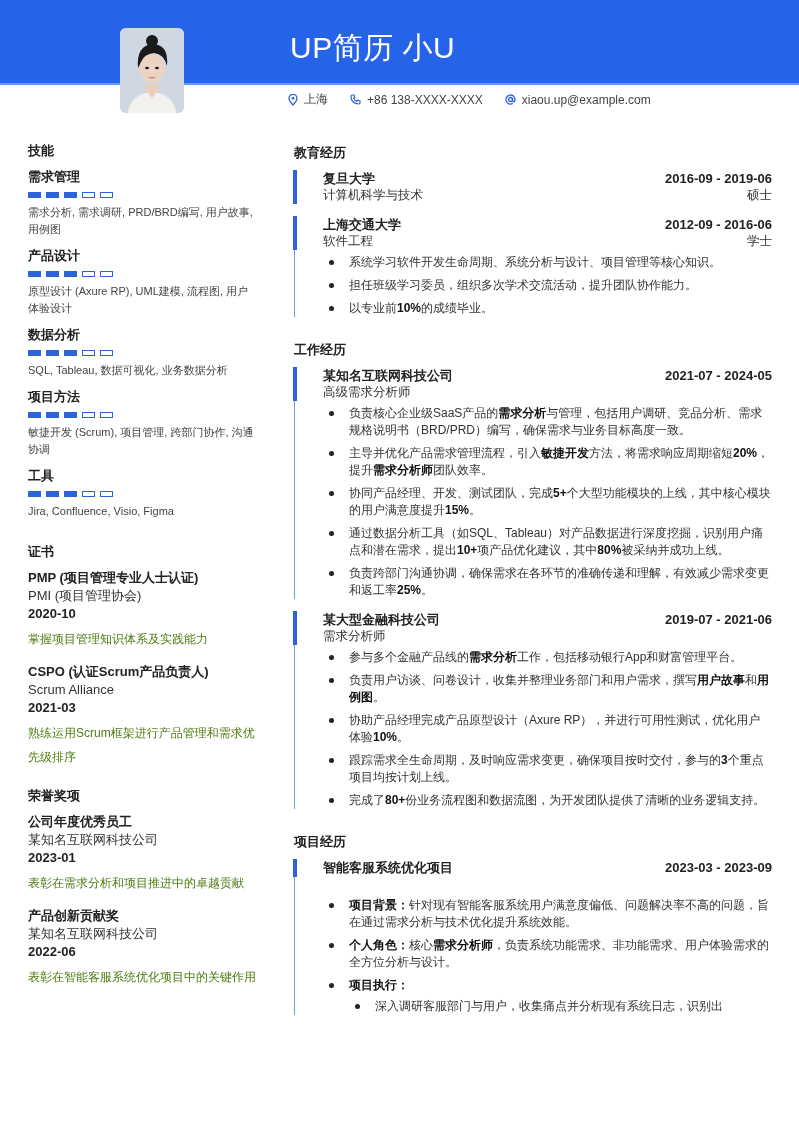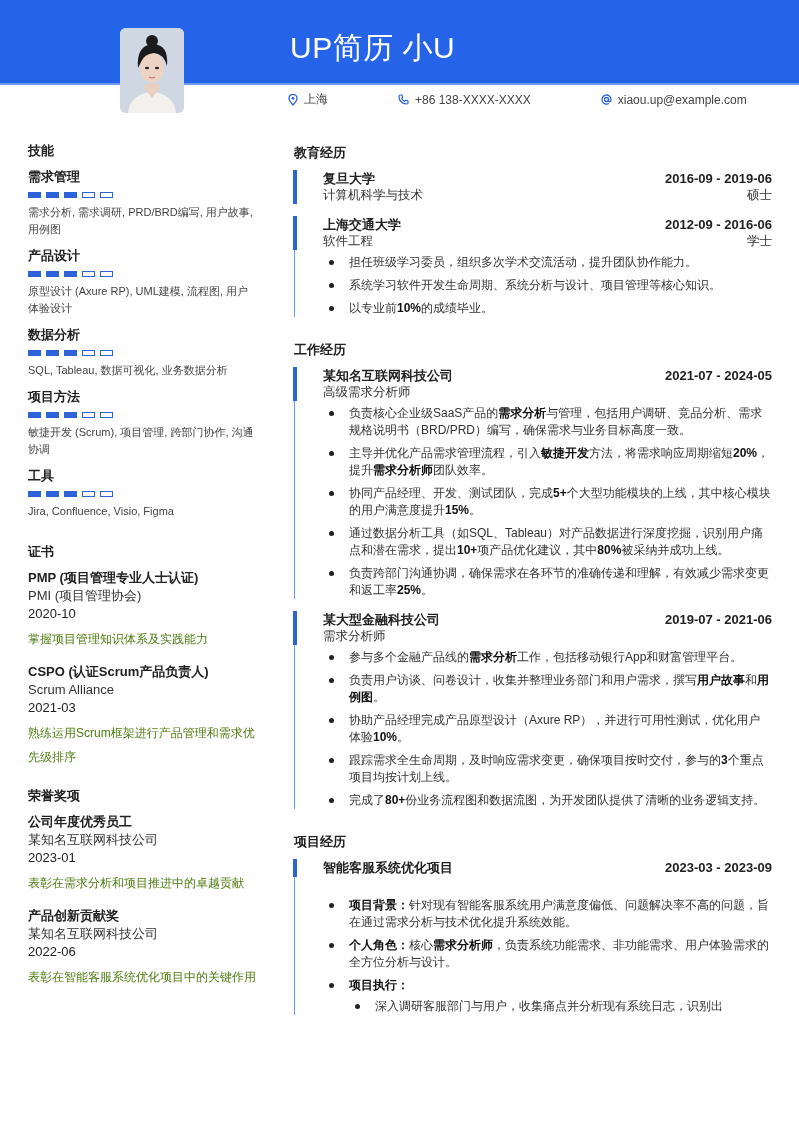--- a/index.html
+++ b/index.html
@@ -4,40 +4,40 @@
 <style>
   * { box-sizing: border-box; margin: 0; padding: 0; }
   html, body { width: 799px; height: 1130px; overflow: hidden; background: #ffffff; }
   body { font-family: "Liberation Sans", "DejaVu Sans", sans-serif; color: #222; position: relative; }
 
   .header-band { position: absolute; left: 0; top: 0; width: 799px; height: 85px; background: #2563e8; border-bottom: 2px solid #6c9bf0; }
   .photo { position: absolute; left: 120px; top: 28px; width: 64px; height: 85px; border-radius: 6px; overflow: hidden; background: linear-gradient(180deg,#c9d3df 0%,#d7dee6 100%); z-index: 2; }
   .photo svg { display: block; }
   .name { position: absolute; left: 290px; top: 28px; font-size: 30px; color: #fff; font-weight: 500; letter-spacing: 0.5px; }
 
-  .contacts { position: absolute; left: 288px; top: 91px; display: flex; align-items: center; font-size: 12px; color: #444; gap: 48px; }
+  .contacts { position: absolute; left: 288px; top: 91px; display: flex; align-items: center; font-size: 12px; color: #444; }
   .contact { display: flex; align-items: center; margin-right: 22px; }
   .contact svg { margin-right: 6px; }
 
   .left { position: absolute; left: 28px; top: 142px; width: 230px; }
   .right { position: absolute; left: 294px; top: 142px; width: 478px; }
 
   .sec-title { font-size: 13px; font-weight: bold; color: #222; margin-bottom: 8px; }
   .skill { margin-bottom: 9px; }
   .skill-name { font-size: 13px; font-weight: bold; margin-bottom: 6px; }
   .bars { display: flex; margin-bottom: 6px; }
   .bar { width: 13px; height: 6px; margin-right: 5px; border: 1.5px solid #2d63d8; }
   .bar.on { background: #2d63d8; }
   .bar.off { background: #fff; }
   .skill-desc { font-size: 11px; line-height: 17px; color: #444; }
 
   .cert { margin-bottom: 12px; }
   .cert-name { font-size: 13px; font-weight: bold; line-height: 18px; }
   .cert-org { font-size: 13px; line-height: 18px; color: #333; }
-  .cert-date { font-size: 13px; font-weight: normal; line-height: 18px; margin-bottom: 4px; }
+  .cert-date { font-size: 13px; font-weight: bold; line-height: 18px; margin-bottom: 4px; }
   .cert-desc { font-size: 12px; line-height: 24px; color: #4d7c0f; }
   .gap { height: 14px; }
 
   .entry { position: relative; padding-left: 28px; margin-bottom: 12px; border-left: 1.5px solid #6c9bf0; }
   .entry::before { content: ""; position: absolute; left: -2px; top: 0; width: 4px; height: 34px; background: #2d63d8; }
   .entry.single::before { height: 18px; }
   .entry-head { display: flex; justify-content: space-between; font-size: 13px; font-weight: bold; line-height: 17px; }
   .entry-sub { display: flex; justify-content: space-between; font-size: 12.5px; line-height: 17px; color: #333; margin-bottom: 4px; }
   ul.bullets { list-style: none; }
   ul.bullets li { position: relative; padding-left: 26px; font-size: 12px; line-height: 17px; color: #333; margin-bottom: 6px; }
@@ -203,22 +203,22 @@
       <div class="entry">
         <div class="entry-head">
           <span>上海交通大学</span>
           <span>2012-09 - 2016-06</span>
         </div>
         <div class="entry-sub">
           <span>软件工程</span>
           <span>学士</span>
         </div>
         <ul class="bullets">
+          <li>系统学习软件开发生命周期、系统分析与设计、项目管理等核心知识。</li>
           <li>担任班级学习委员，组织多次学术交流活动，提升团队协作能力。</li>
-          <li>系统学习软件开发生命周期、系统分析与设计、项目管理等核心知识。</li>
           <li>以专业前<b>10%</b>的成绩毕业。</li>
         </ul>
       </div>
     </div>
 
   <div class="sec-gap"></div>
   <div class="sec-title">工作经历</div>
   <div id="work-list">
       <div class="entry">
         <div class="entry-head">

